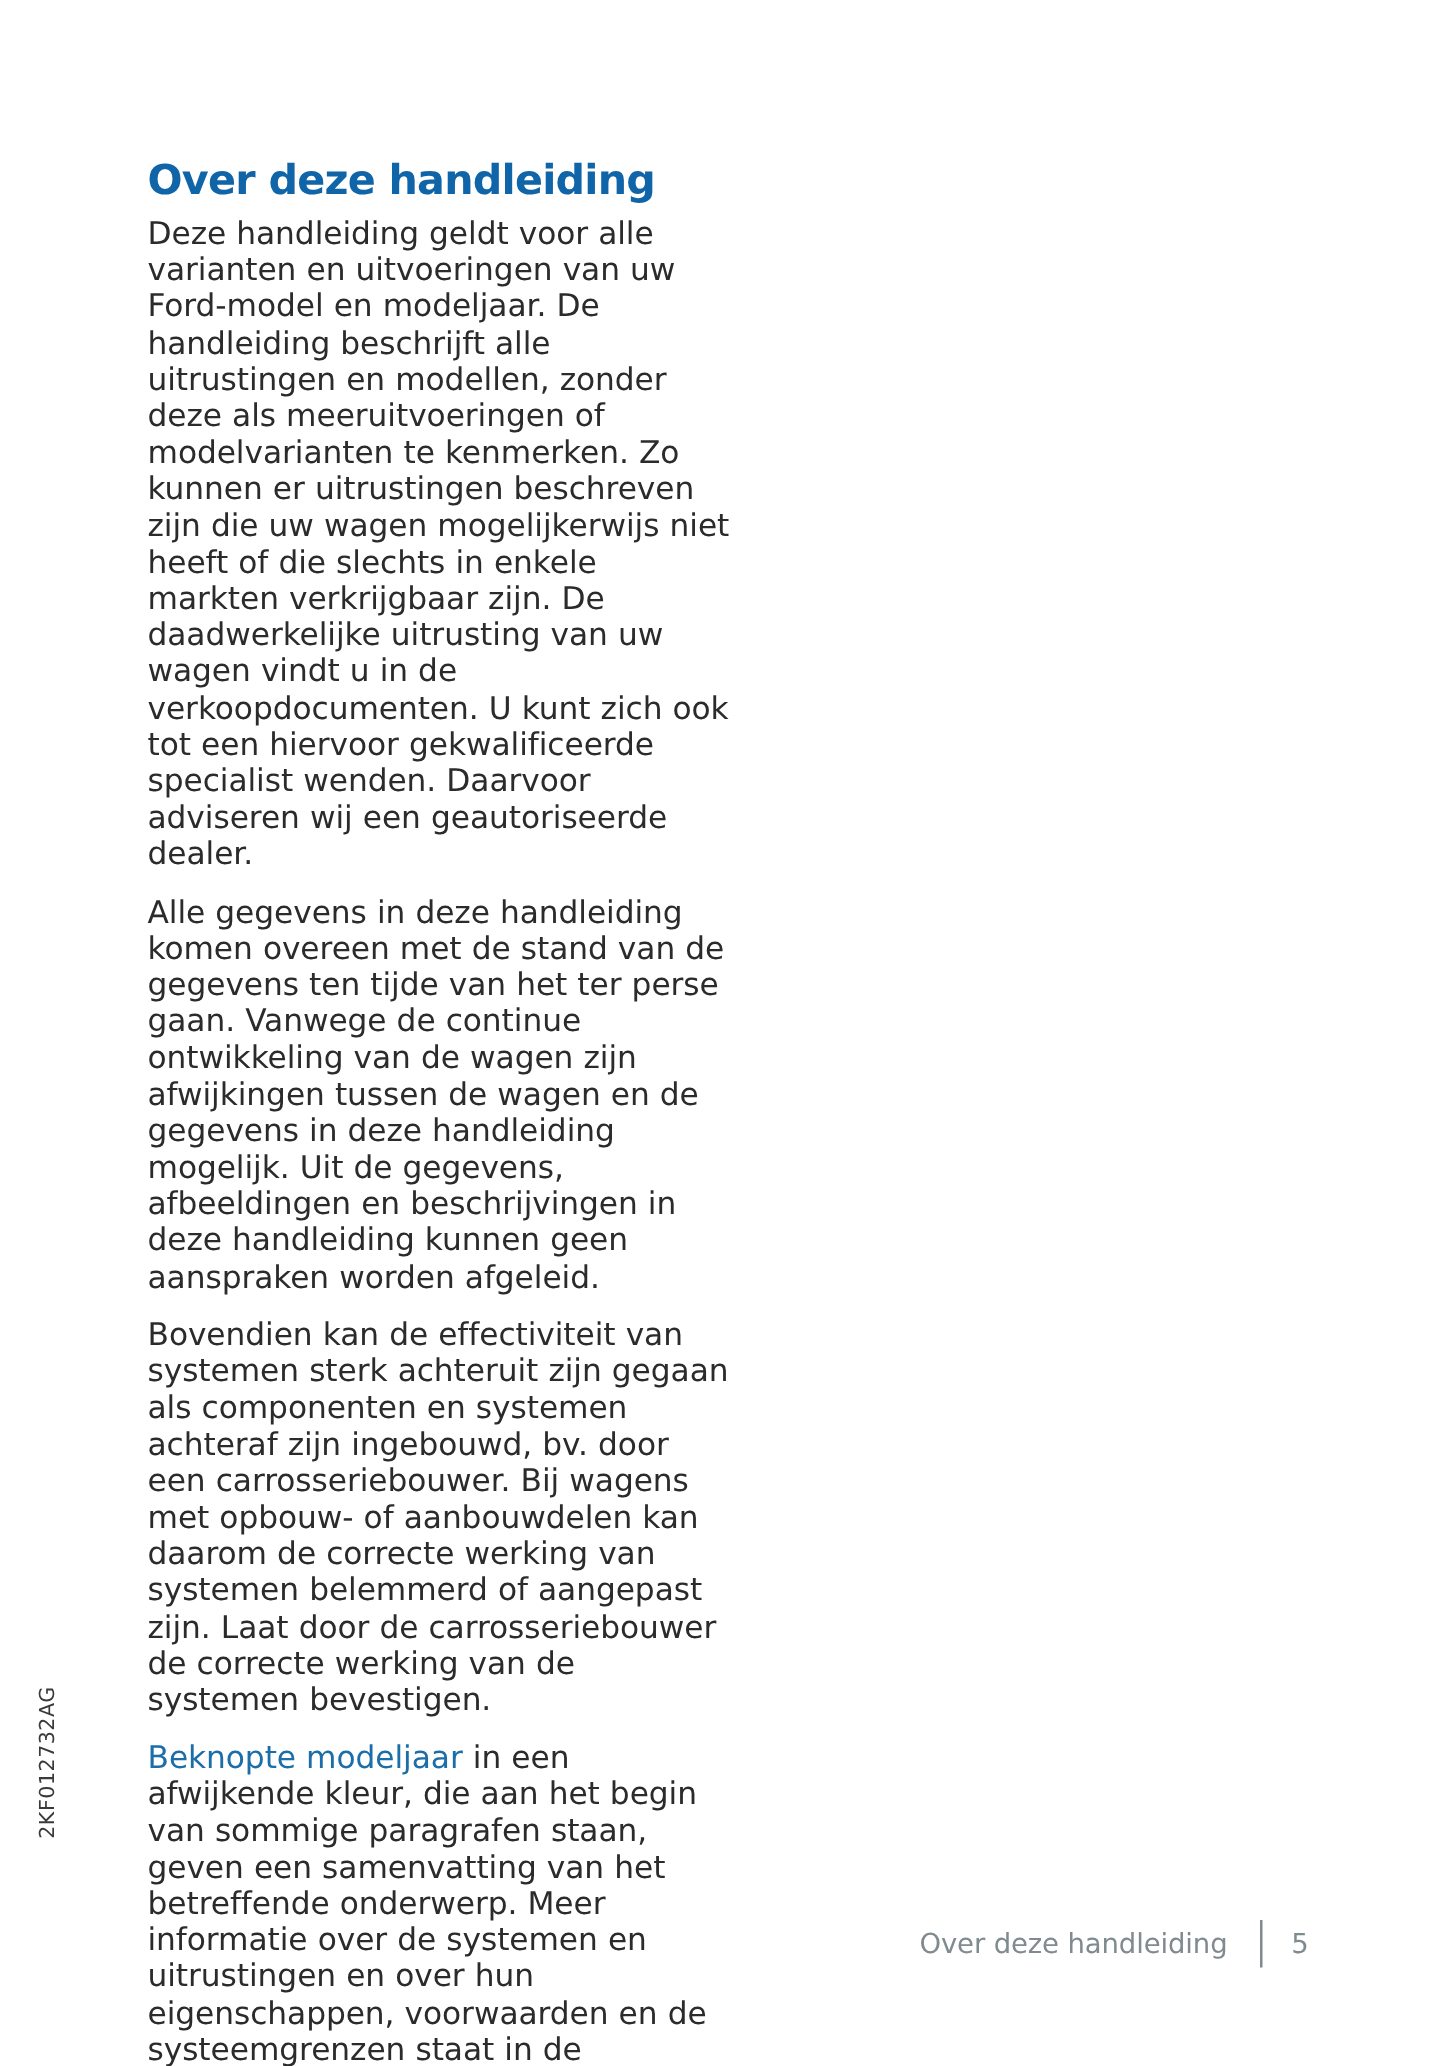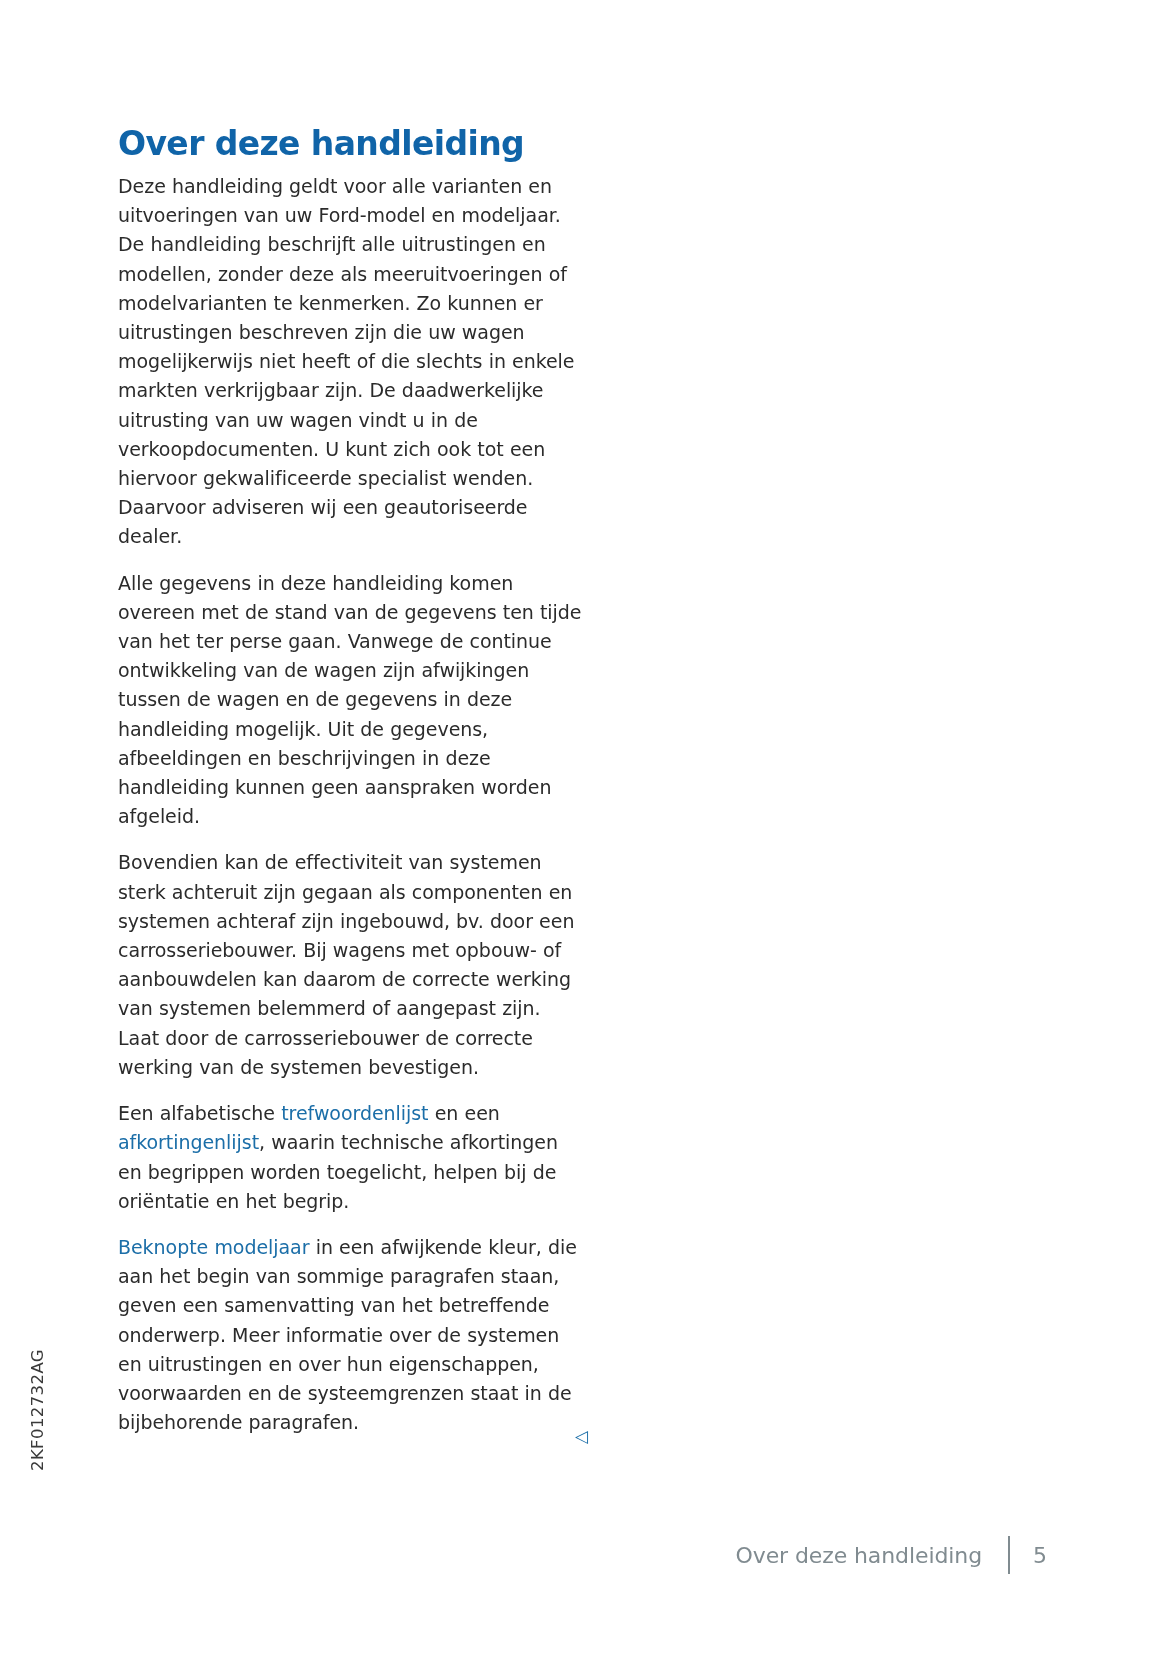--- a/index.html
+++ b/index.html
@@ -37,21 +37,21 @@
 
   
   .column {
     position: absolute;
     left: 118px;
     top: 130px;
     width: 466px;
   }
 
   .para {
-    font-size: 19px;
+    font-size: 25px;
     line-height: 29.2px;
     color: #2b2b2b;
     margin: 0 0 17px 0;
     text-align: left;
     letter-spacing: -0.05px;
     word-spacing: 0.2px;
   }
 
   .para:last-child {
     margin-bottom: 0;
@@ -124,21 +124,20 @@
   <h1 class="page-title">Over deze handleiding</h1>
 
   <div class="column">
 
     <p class="para">Deze handleiding geldt voor alle varianten en uitvoeringen van uw Ford-model en modeljaar. De handleiding beschrijft alle uitrustingen en modellen, zonder deze als meeruitvoeringen of modelvarianten te kenmerken. Zo kunnen er uitrustingen beschreven zijn die uw wagen mogelijkerwijs niet heeft of die slechts in enkele markten verkrijgbaar zijn. De daadwerkelijke uitrusting van uw wagen vindt u in de verkoopdocumenten. U kunt zich ook tot een hiervoor gekwalificeerde specialist wenden. Daarvoor adviseren wij een geautoriseerde dealer.</p>
 
     <p class="para">Alle gegevens in deze handleiding komen overeen met de stand van de gegevens ten tijde van het ter perse gaan. Vanwege de continue ontwikkeling van de wagen zijn afwijkingen tussen de wagen en de gegevens in deze handleiding mogelijk. Uit de gegevens, afbeeldingen en beschrijvingen in deze handleiding kunnen geen aanspraken worden afgeleid.</p>
 
     <p class="para">Bovendien kan de effectiviteit van systemen sterk achteruit zijn gegaan als componenten en systemen achteraf zijn ingebouwd, bv. door een carrosseriebouwer. Bij wagens met opbouw- of aanbouwdelen kan daarom de correcte werking van systemen belemmerd of aangepast zijn. Laat door de carrosseriebouwer de correcte werking van de systemen bevestigen.</p>
 
-    <p class="para"><span>Een alfabetische </span><a class="link">trefwoordenlijst</a><span> en een </span><a class="link">afkortingenlijst</a><span>, waarin technische afkortingen en begrippen worden toegelicht, helpen bij de oriëntatie en het begrip.</span></p>
 
     <p class="para"><a class="link">Beknopte modeljaar</a><span> in een afwijkende kleur, die aan het begin van sommige paragrafen staan, geven een samenvatting van het betreffende onderwerp. Meer informatie over de systemen en uitrustingen en over hun eigenschappen, voorwaarden en de systeemgrenzen staat in de bijbehorende paragrafen.</span></p>
 
     <div class="end-marker-row">
       <span class="end-marker">◁</span>
     </div>
 
   </div>
 
   <div class="side-code">2KF012732AG</div>

